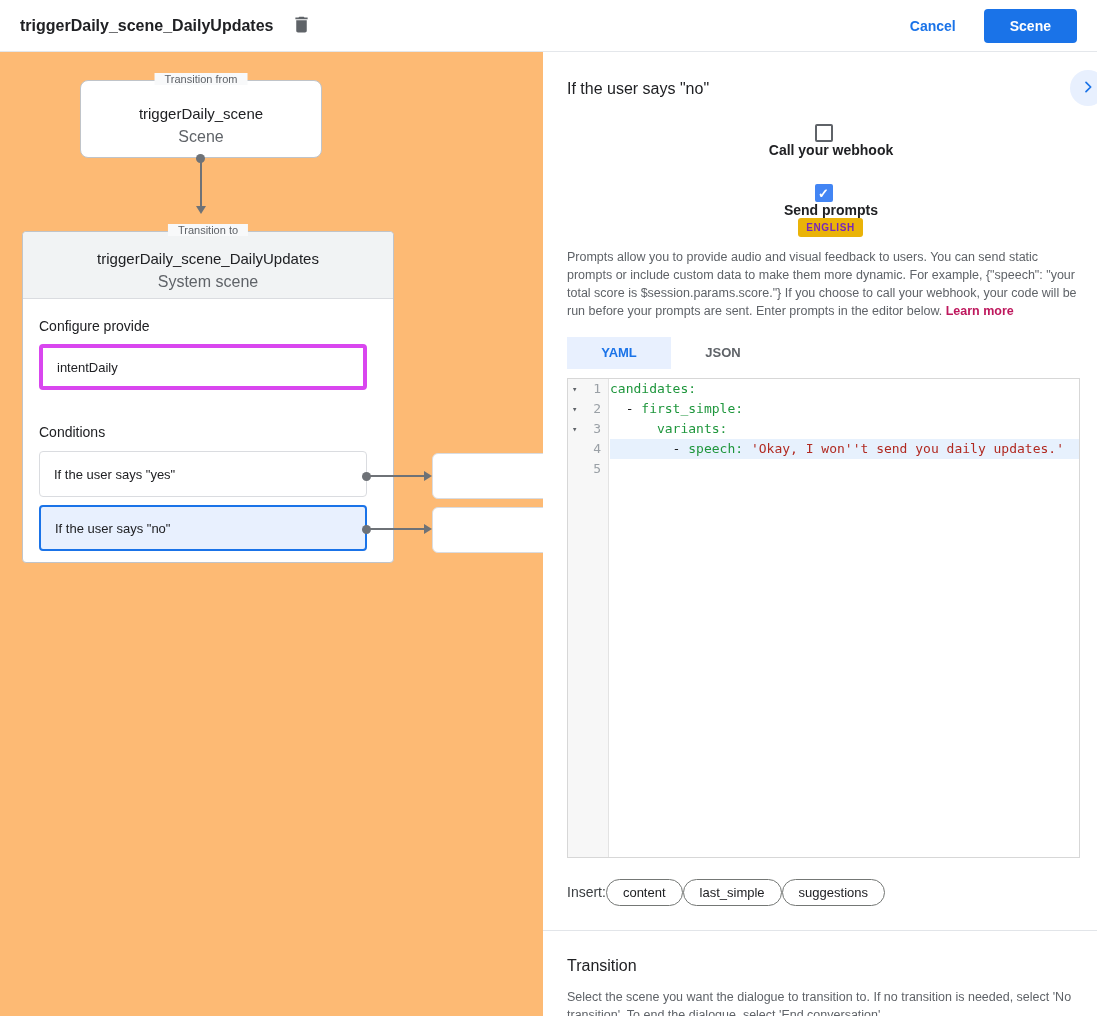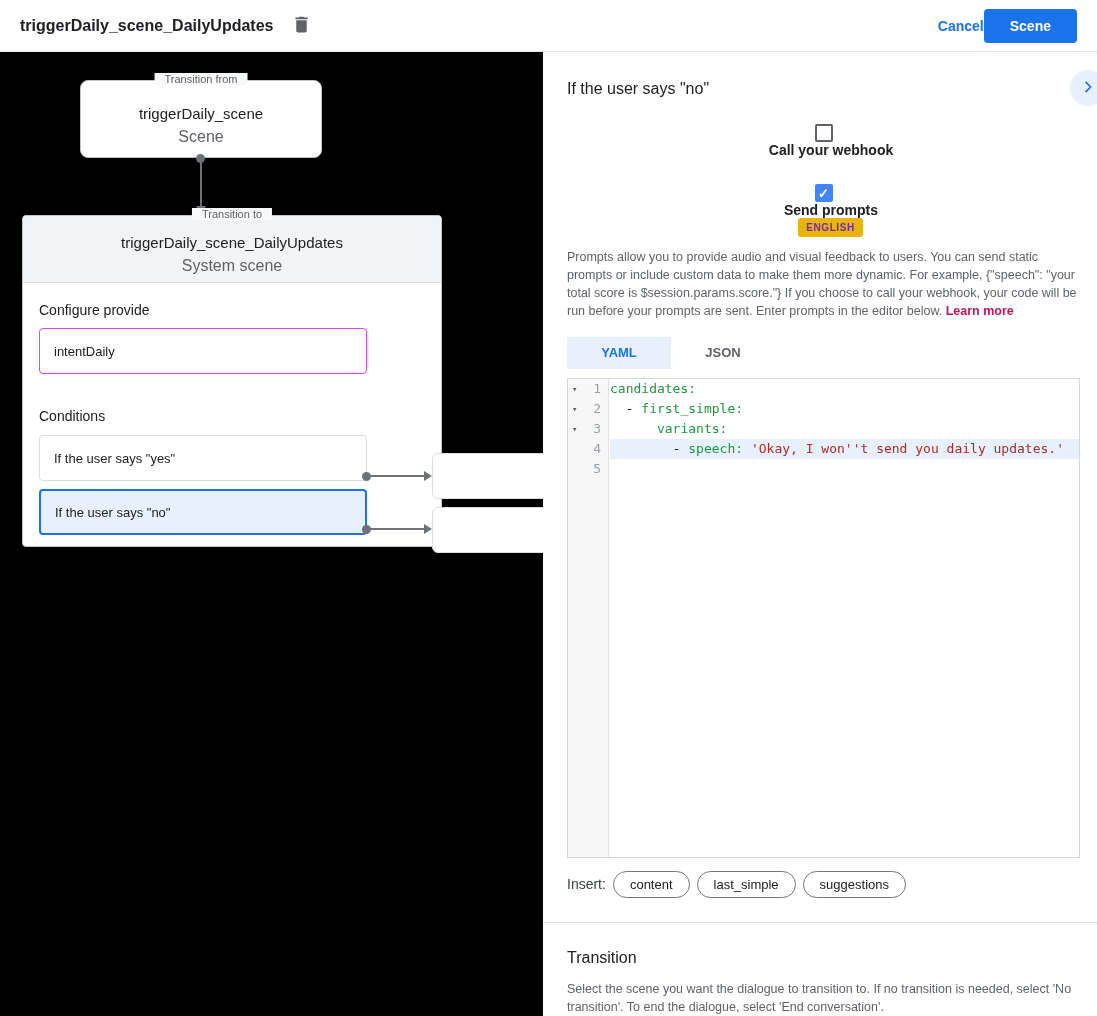--- a/index.html
+++ b/index.html
@@ -6,56 +6,56 @@
   html, body { width: 1097px; height: 1016px; overflow: hidden; }
   body { font-family: "Liberation Sans", sans-serif; background: #fff; color: #202124; }
 
   
   .app-header {
     height: 52px; background: #fff; border-bottom: 1px solid #e4e7eb;
     display: flex; align-items: center; padding: 0 20px;
   }
   .app-title { font-size: 16px; font-weight: 700; color: #202124; }
   .trash-btn { margin-left: 18px; background: none; border: none; cursor: pointer; display: flex; align-items: center; }
-  .header-actions { margin-left: auto; display: flex; align-items: center; }
+  .header-actions { margin-left: auto; display: flex; align-items: center; gap: 28px; }
   .cancel-btn { color: #1a73e8; font-size: 14px; font-weight: 600; background: none; border: none; cursor: pointer; }
   .save-btn {
     background: #1a73e8; color: #fff; font-size: 14px; font-weight: 600;
     border: none; border-radius: 4px; padding: 9px 26px; cursor: pointer;
   }
 
   
   .main { display: flex; height: 964px; }
   .canvas {
-    position: relative; width: 543px; background: #000000; overflow: hidden; flex: none;
+    position: relative; width: 543px; background: #fdba74; overflow: hidden; flex: none;
   }
   .panel {
     position: relative; flex: 1; background: #fff; padding: 28px 17px 0 24px;
   }
 
   
   .node-box { position: absolute; background: #fff; border: 1px solid #c0c4c9; border-radius: 8px; }
   .node-legend {
     position: absolute; top: -8px; left: 50%; transform: translateX(-50%);
     background: #f8f9fa; padding: 0 10px; font-size: 11px; color: #5f6368; white-space: nowrap;
   }
   .from-box { left: 80px; top: 28px; width: 242px; height: 78px; text-align: center; }
   .from-box .node-title { margin-top: 24px; font-size: 15px; color: #202124; }
   .node-subtitle { margin-top: 6px; font-size: 16px; color: #5f6368; }
 
-  .to-box { left: 22px; top: 163px; width: 420px; height: 332px; border-radius: 4px; }
+  .to-box { left: 22px; top: 179px; width: 372px; height: 332px; border-radius: 4px; }
   .to-header {
     height: 67px; background: #f1f3f4; border-bottom: 1px solid #dadce0;
     border-radius: 4px 4px 0 0; text-align: center;
   }
   .to-header .node-title { padding-top: 18px; font-size: 15px; color: #202124; }
   .section-label { position: absolute; left: 16px; font-size: 14px; color: #202124; }
   .intent-input {
     position: absolute; left: 16px; top: 112px; width: 328px; height: 46px;
-    border: 1px solid #d946ef; border-radius: 4px; background: #fff;
+    border: 4px solid #d946ef; border-radius: 4px; background: #fff;
     font-size: 13px; color: #202124; padding: 16px 14px; display: flex; align-items: center; text-align: right;
   }
   .cond-box {
     position: absolute; left: 16px; width: 328px; height: 46px;
     border: 1px solid #dadce0; border-radius: 4px; background: #fff;
     font-size: 13px; color: #202124; padding: 0 14px; display: flex; align-items: center; cursor: pointer;
   }
   .cond-box.selected { background: #e8f0fe; border: 2px solid #1a73e8; }
 
   .target-box {
@@ -110,21 +110,21 @@
     background: #f7f7f7; border-right: 1px solid #e3e3e3;
   }
   .code-line { position: relative; display: flex; height: 20px; line-height: 20px; }
   .gutter-cell { position: relative; width: 42px; flex: none; color: #9aa0a6; text-align: right; padding-right: 9px; }
   .fold-icon { position: absolute; left: 4px; top: 0; font-size: 9px; color: #5f6368; }
   .code-cell { flex: 1; white-space: pre; overflow: hidden; color: #202124; }
   .code-cell.hl { background: #e7f1fd; }
   .tok-key { color: #1e963c; }
   .tok-str { color: #b12a21; }
 
-  .insert-row { display: flex; align-items: center; margin-top: 13px; gap: 7px; }
+  .insert-row { display: flex; align-items: center; margin-top: 21px; gap: 0; }
   .insert-label { font-size: 14px; color: #3c4043; }
   .chip {
     background: #fff; border: 1px solid #747775; border-radius: 15px; padding: 5px 16px;
     font-size: 13px; color: #202124; cursor: pointer; font-family: "Liberation Sans", sans-serif;
   }
   .panel-divider { border: none; border-top: 1px solid #e2e5e9; margin: 24px -17px 0 -24px; }
 
   .transition-title { margin-top: 26px; font-size: 16px; color: #202124; }
   .transition-desc { margin-top: 13px; font-size: 12.5px; line-height: 1.45; color: #5f6368; max-width: 516px; }
   .select-box {

